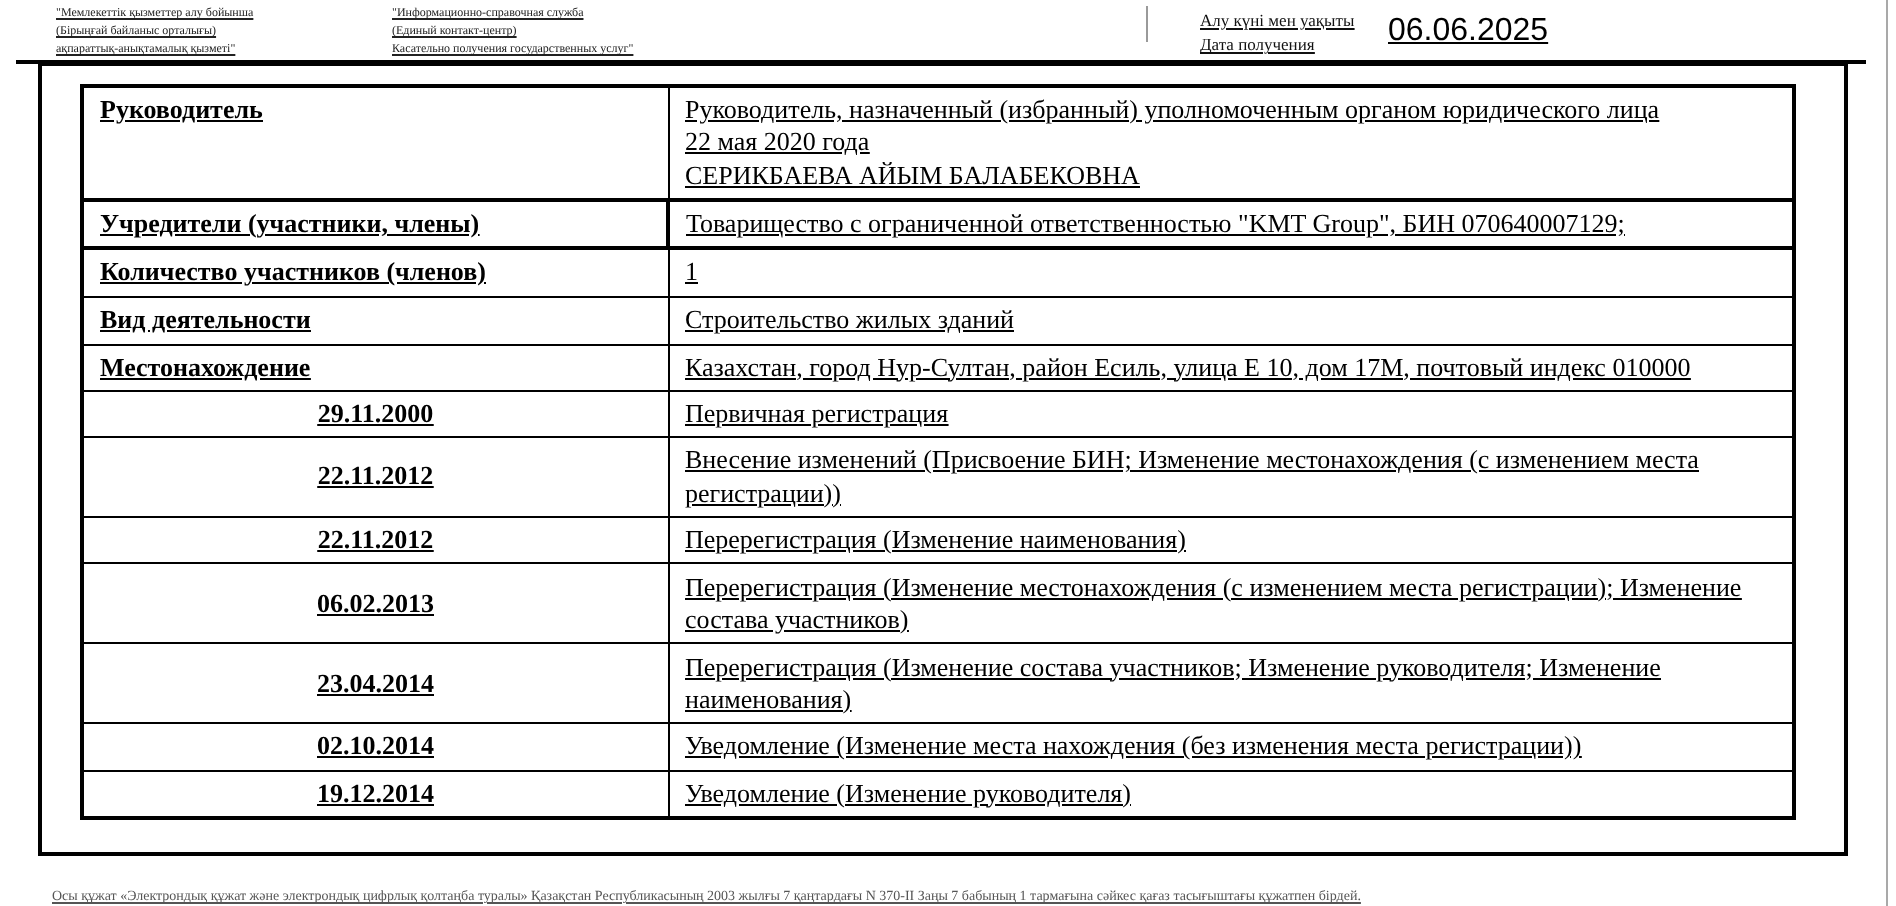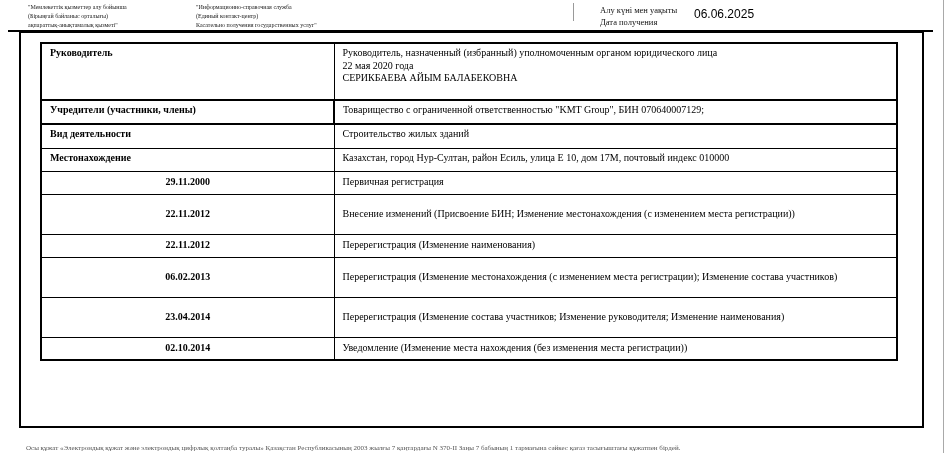--- a/index.html
+++ b/index.html
@@ -1,15 +1,15 @@
 <!DOCTYPE html>
 <html><head>
 <meta charset="utf-8">
 <style>
-  * { margin: 0; padding: 0; box-sizing: border-box; }
+  * { margin: 0; padding: 0; box-sizing: border-box; text-decoration: underline; }
   html, body { background: #fff; }
   .page {
     position: relative;
     width: 948px;
     height: 453px;
     background: #ffffff;
     overflow: hidden;
     font-family: "Liberation Serif", "DejaVu Serif", serif;
     color: #000;
   }
@@ -34,21 +34,21 @@
     position: absolute;
     left: 600px; top: 4px;
     font-size: 8.5px;
     line-height: 1.45;
     color: #111;
   }
   .date-value {
     position: absolute;
     left: 694px; top: 7px;
     font-family: "Liberation Sans", "DejaVu Sans", sans-serif;
-    font-size: 12px;
+    font-size: 16px;
     color: #000;
   }
   
   .top-rule {
     position: absolute;
     left: 8px; top: 30px;
     width: 925px; height: 2px;
     background: #000;
   }
   .outer-frame {
@@ -62,21 +62,21 @@
     left: 943px; top: 0;
     width: 1px; height: 453px;
     background: #a9a9a9;
   }
   
   table.reg {
     position: absolute;
     left: 40px; top: 42px;
     width: 858px;
     border-collapse: collapse;
-    font-size: 10px;
+    font-size: 13px;
     line-height: 1.25;
   }
   table.reg td {
     border: 1px solid #000;
     padding: 3px 8px 3px 8px;
   }
   table.reg tr.info td { vertical-align: top; }
   table.reg tr.hist td { vertical-align: middle; }
   td.lbl {
     width: 293px;
@@ -128,20 +128,24 @@
       <tr class="info" style="height:57px">
         <td class="lbl">Руководитель</td>
         <td class="val">Руководитель, назначенный (избранный) уполномоченным органом юридического лица
 22 мая 2020 года
 СЕРИКБАЕВА АЙЫМ БАЛАБЕКОВНА</td>
       </tr>
       <tr class="info highlight" style="height:24px">
         <td class="lbl">Учредители (участники, члены)</td>
         <td class="val">Товарищество с ограниченной ответственностью "KMT Group", БИН 070640007129;</td>
       </tr>
+      <tr class="info" style="height:23px">
+        <td class="lbl">Количество участников (членов)</td>
+        <td class="val">1</td>
+      </tr>
       <tr class="info" style="height:24px">
         <td class="lbl">Вид деятельности</td>
         <td class="val">Строительство жилых зданий</td>
       </tr>
       <tr class="info" style="height:23px">
         <td class="lbl">Местонахождение</td>
         <td class="val">Казахстан, город Нур-Султан, район Есиль, улица Е 10, дом 17М, почтовый индекс 010000</td>
       </tr>
 
       <tr class="hist" style="height:23px">
@@ -161,18 +165,22 @@
         <td class="val">Перерегистрация  (Изменение местонахождения (с изменением места регистрации); Изменение состава участников)</td>
       </tr>
       <tr class="hist" style="height:40px">
         <td class="date">23.04.2014</td>
         <td class="val">Перерегистрация  (Изменение состава участников; Изменение руководителя; Изменение наименования)</td>
       </tr>
       <tr class="hist" style="height:23px">
         <td class="date">02.10.2014</td>
         <td class="val">Уведомление (Изменение места нахождения (без изменения места регистрации))</td>
       </tr>
+      <tr class="hist" style="height:22px">
+        <td class="date">19.12.2014</td>
+        <td class="val">Уведомление (Изменение руководителя)</td>
+      </tr>
     </tbody>
   </table>
 
   <div class="footer-text">Осы құжат «Электрондық құжат және электрондық цифрлық қолтаңба туралы» Қазақстан Республикасының 2003 жылғы 7 қаңтардағы N 370-II Заңы 7 бабының 1 тармағына сәйкес қағаз тасығыштағы құжатпен бірдей.</div>
 
 </div>
 
 </body></html>

